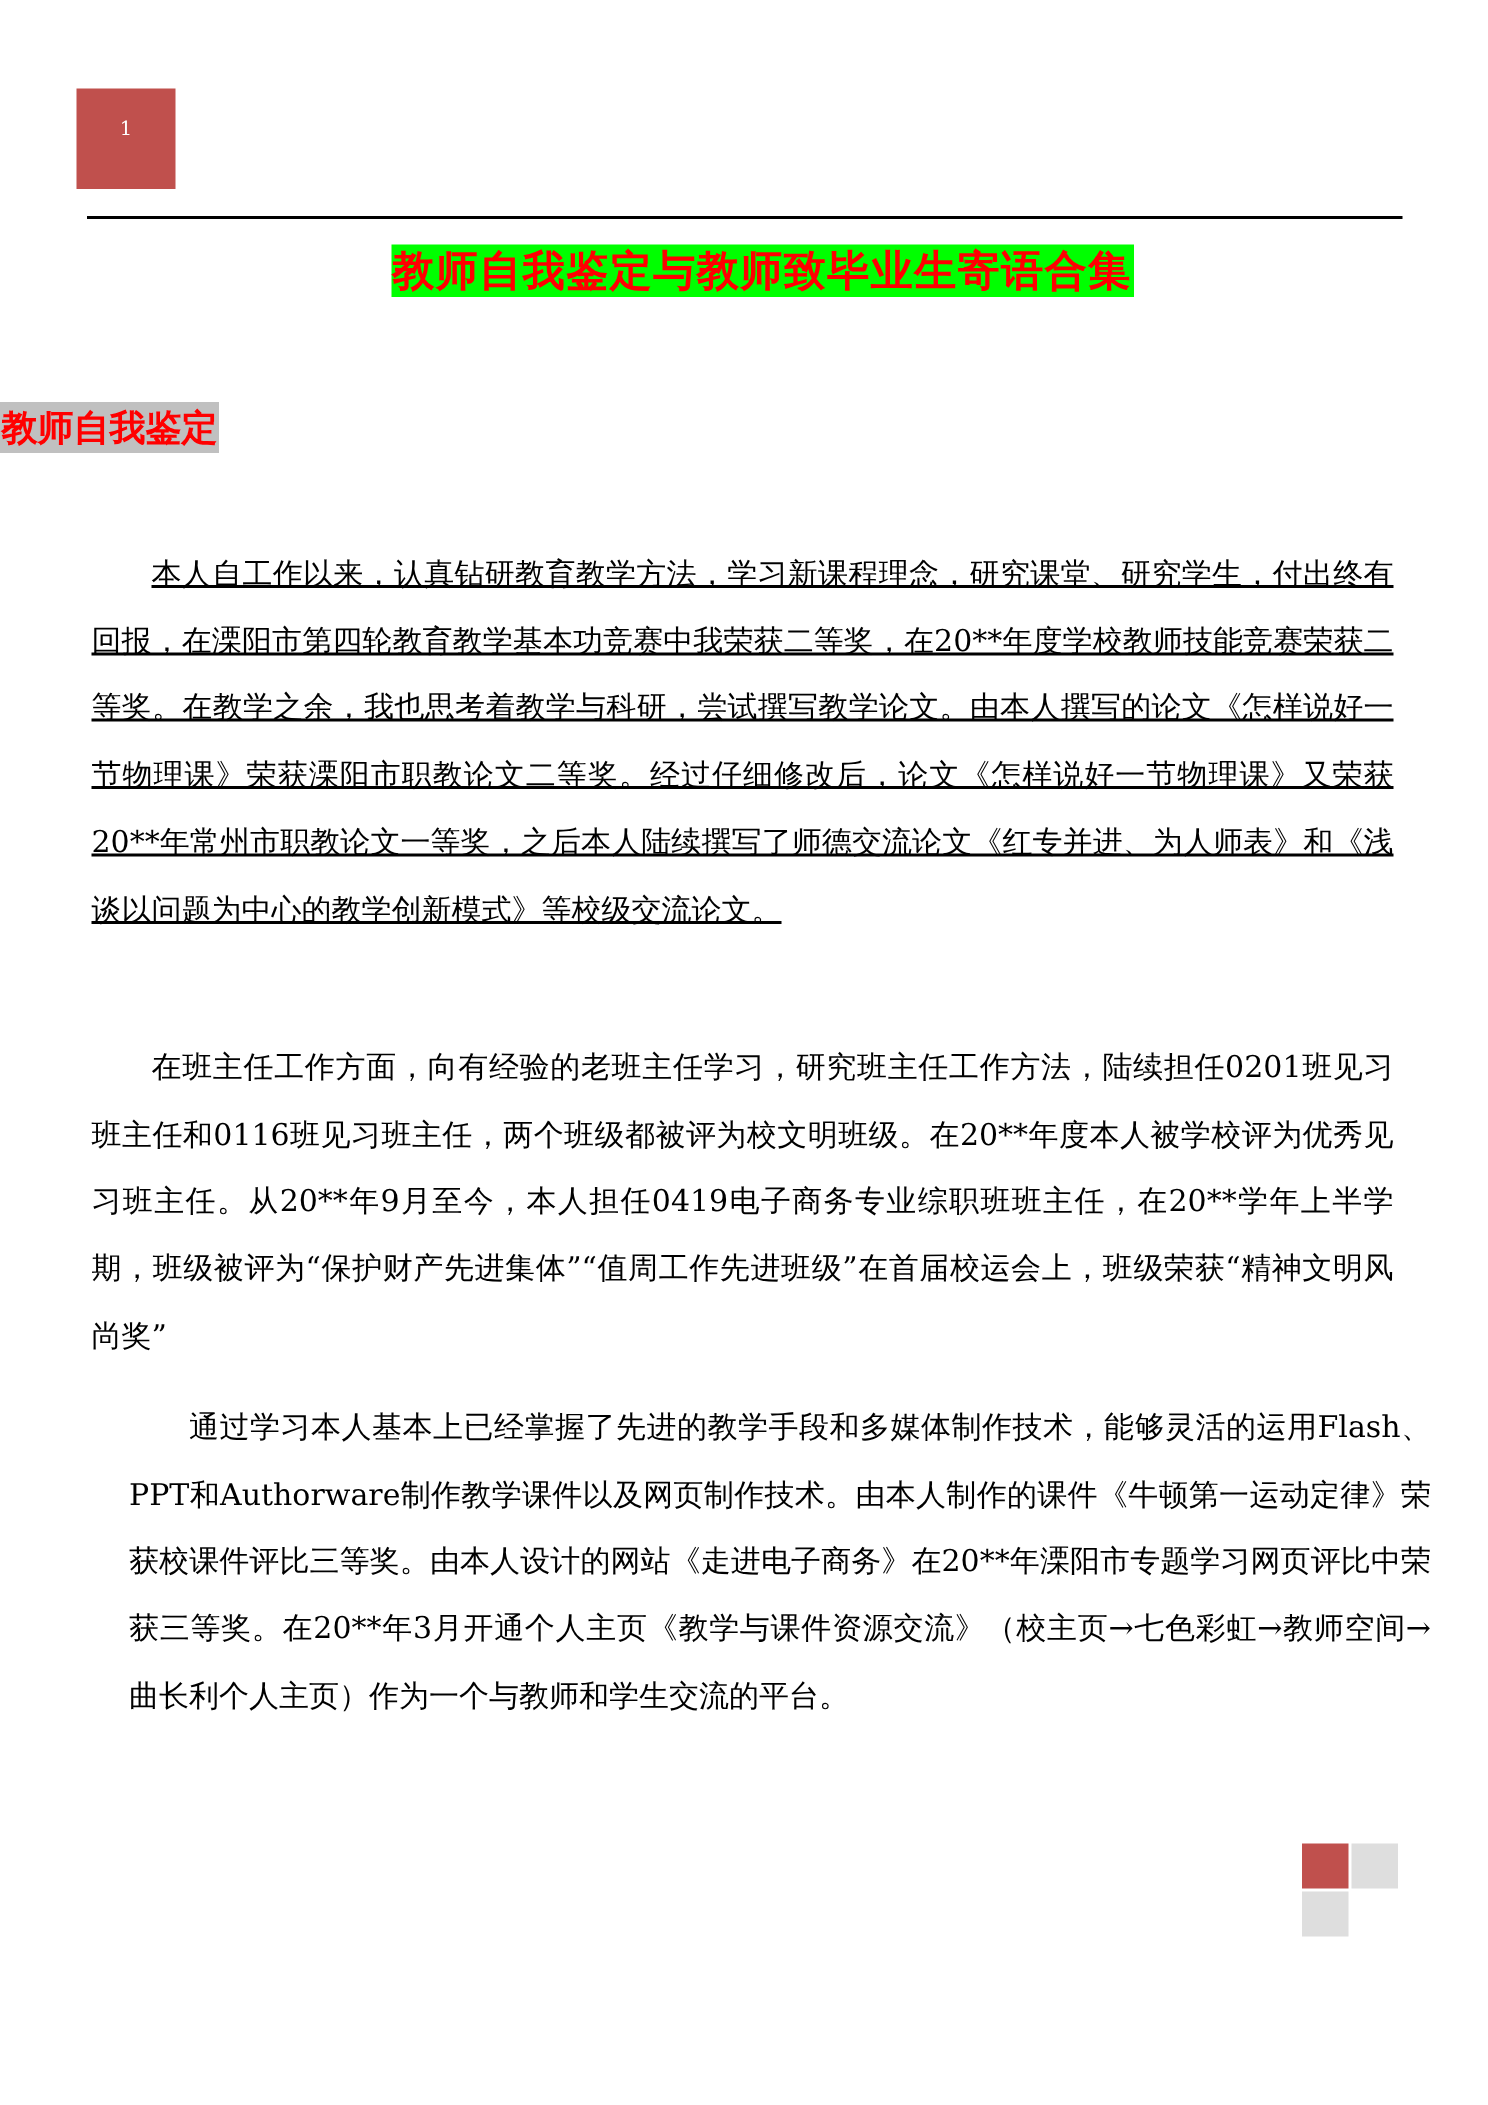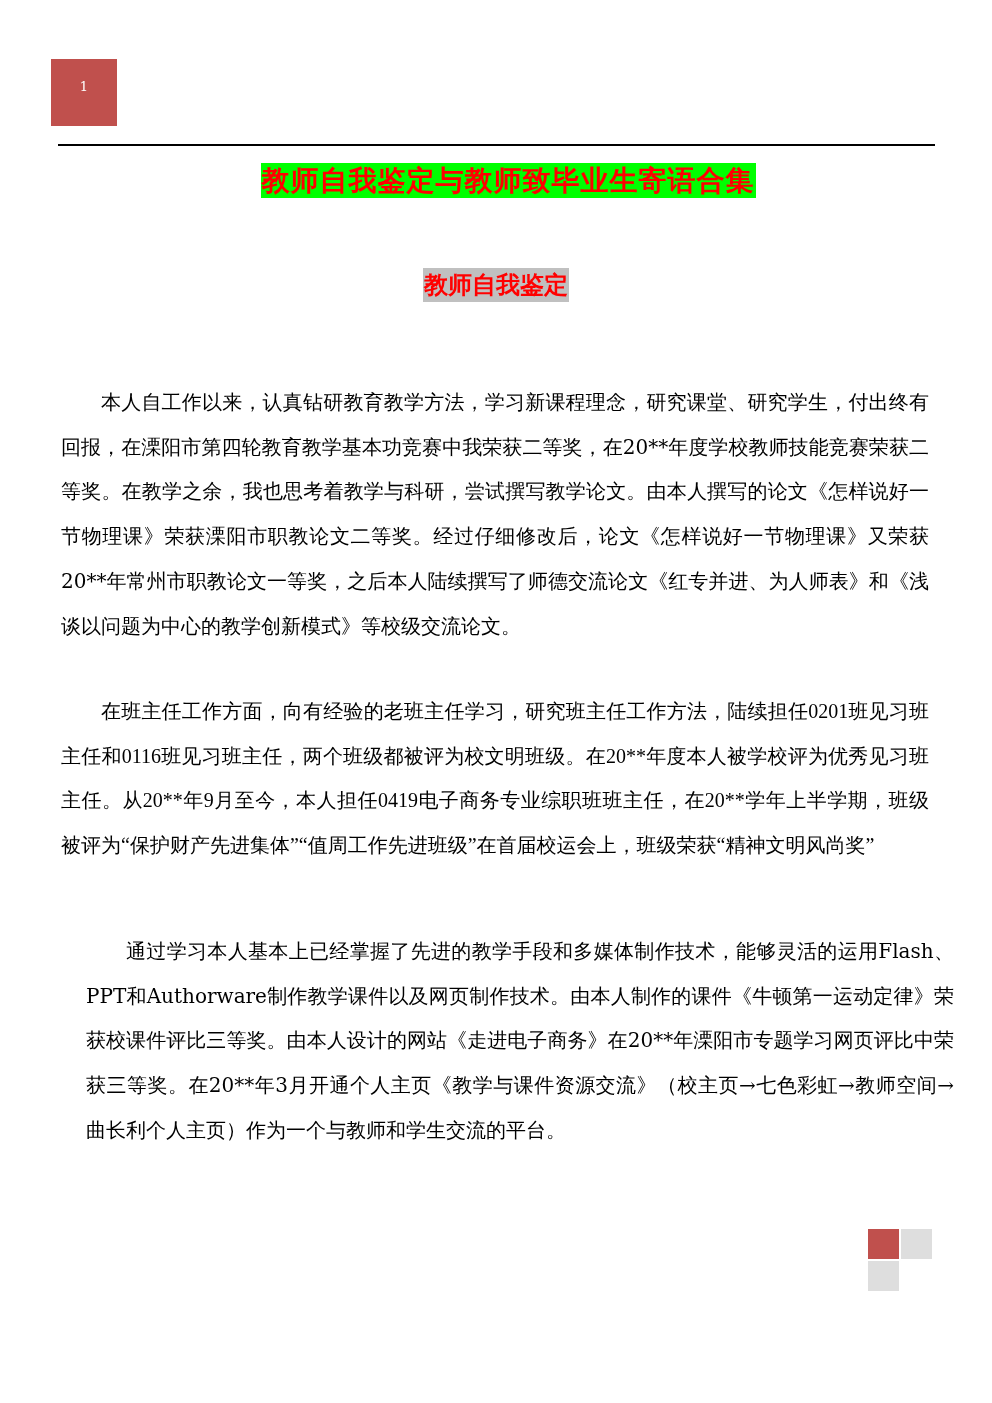--- a/index.html
+++ b/index.html
@@ -5,28 +5,28 @@
     html, body { margin: 0; padding: 0; background: #ffffff; }
     body { width: 992px; height: 1403px; position: relative; overflow: hidden;
            font-family: "DejaVu Serif", "Liberation Serif", serif; color: #000; }
     .page-num-box { position: absolute; left: 51px; top: 59px; width: 66px; height: 67px;
                     background: #c0504d; color: #fff; font-size: 13px;
                     display: flex; align-items: flex-start; justify-content: center; padding-top: 20px; box-sizing: border-box; }
     .header-rule { position: absolute; left: 58px; top: 144px; width: 877px; height: 2px; background: #000; }
     .title-wrap { position: absolute; left: 12px; top: 163px; width: 992px; text-align: center; }
     .title { display: inline-block; background: #00ff00; color: #ff0000; font-size: 28px;
              font-weight: bold; line-height: 35px; padding: 0 1px; letter-spacing: 1px; }
-    .subtitle-wrap { position: absolute; left: 0; top: 268px; width: 992px; text-align: center; }
+    .subtitle-wrap { position: absolute; left: 0; top: 268px; width: 992px; }
     .subtitle { display: inline-block; background: #c0c0c0; color: #ff0000; font-size: 24px;
                 font-weight: bold; line-height: 34px; padding: 0 1px; }
     .body-text { position: absolute; left: 61px; width: 868px; font-size: 20px; line-height: 44.7px;
                  text-align: justify; margin: 0; }
     .body-text p { margin: 0; text-indent: 2em; }
-    .p1 { top: 380px; }
-    .p2 { top: 689px; font-family: Liberation Serif, serif; }
+    .p1 { top: 360px; text-decoration: underline; }
+    .p2 { top: 689px; }
     .p3 { top: 929px; margin-left: 25px; }
     .corner { position: absolute; width: 31px; height: 30px; }
     .c-red { left: 868px; top: 1229px; background: #c0504d; }
     .c-gray-r { left: 901px; top: 1229px; background: #dedede; }
     .c-gray-b { left: 868px; top: 1261px; background: #dedede; }
   </style>
 </head>
 <body>
 
 <div class="page-num-box">

